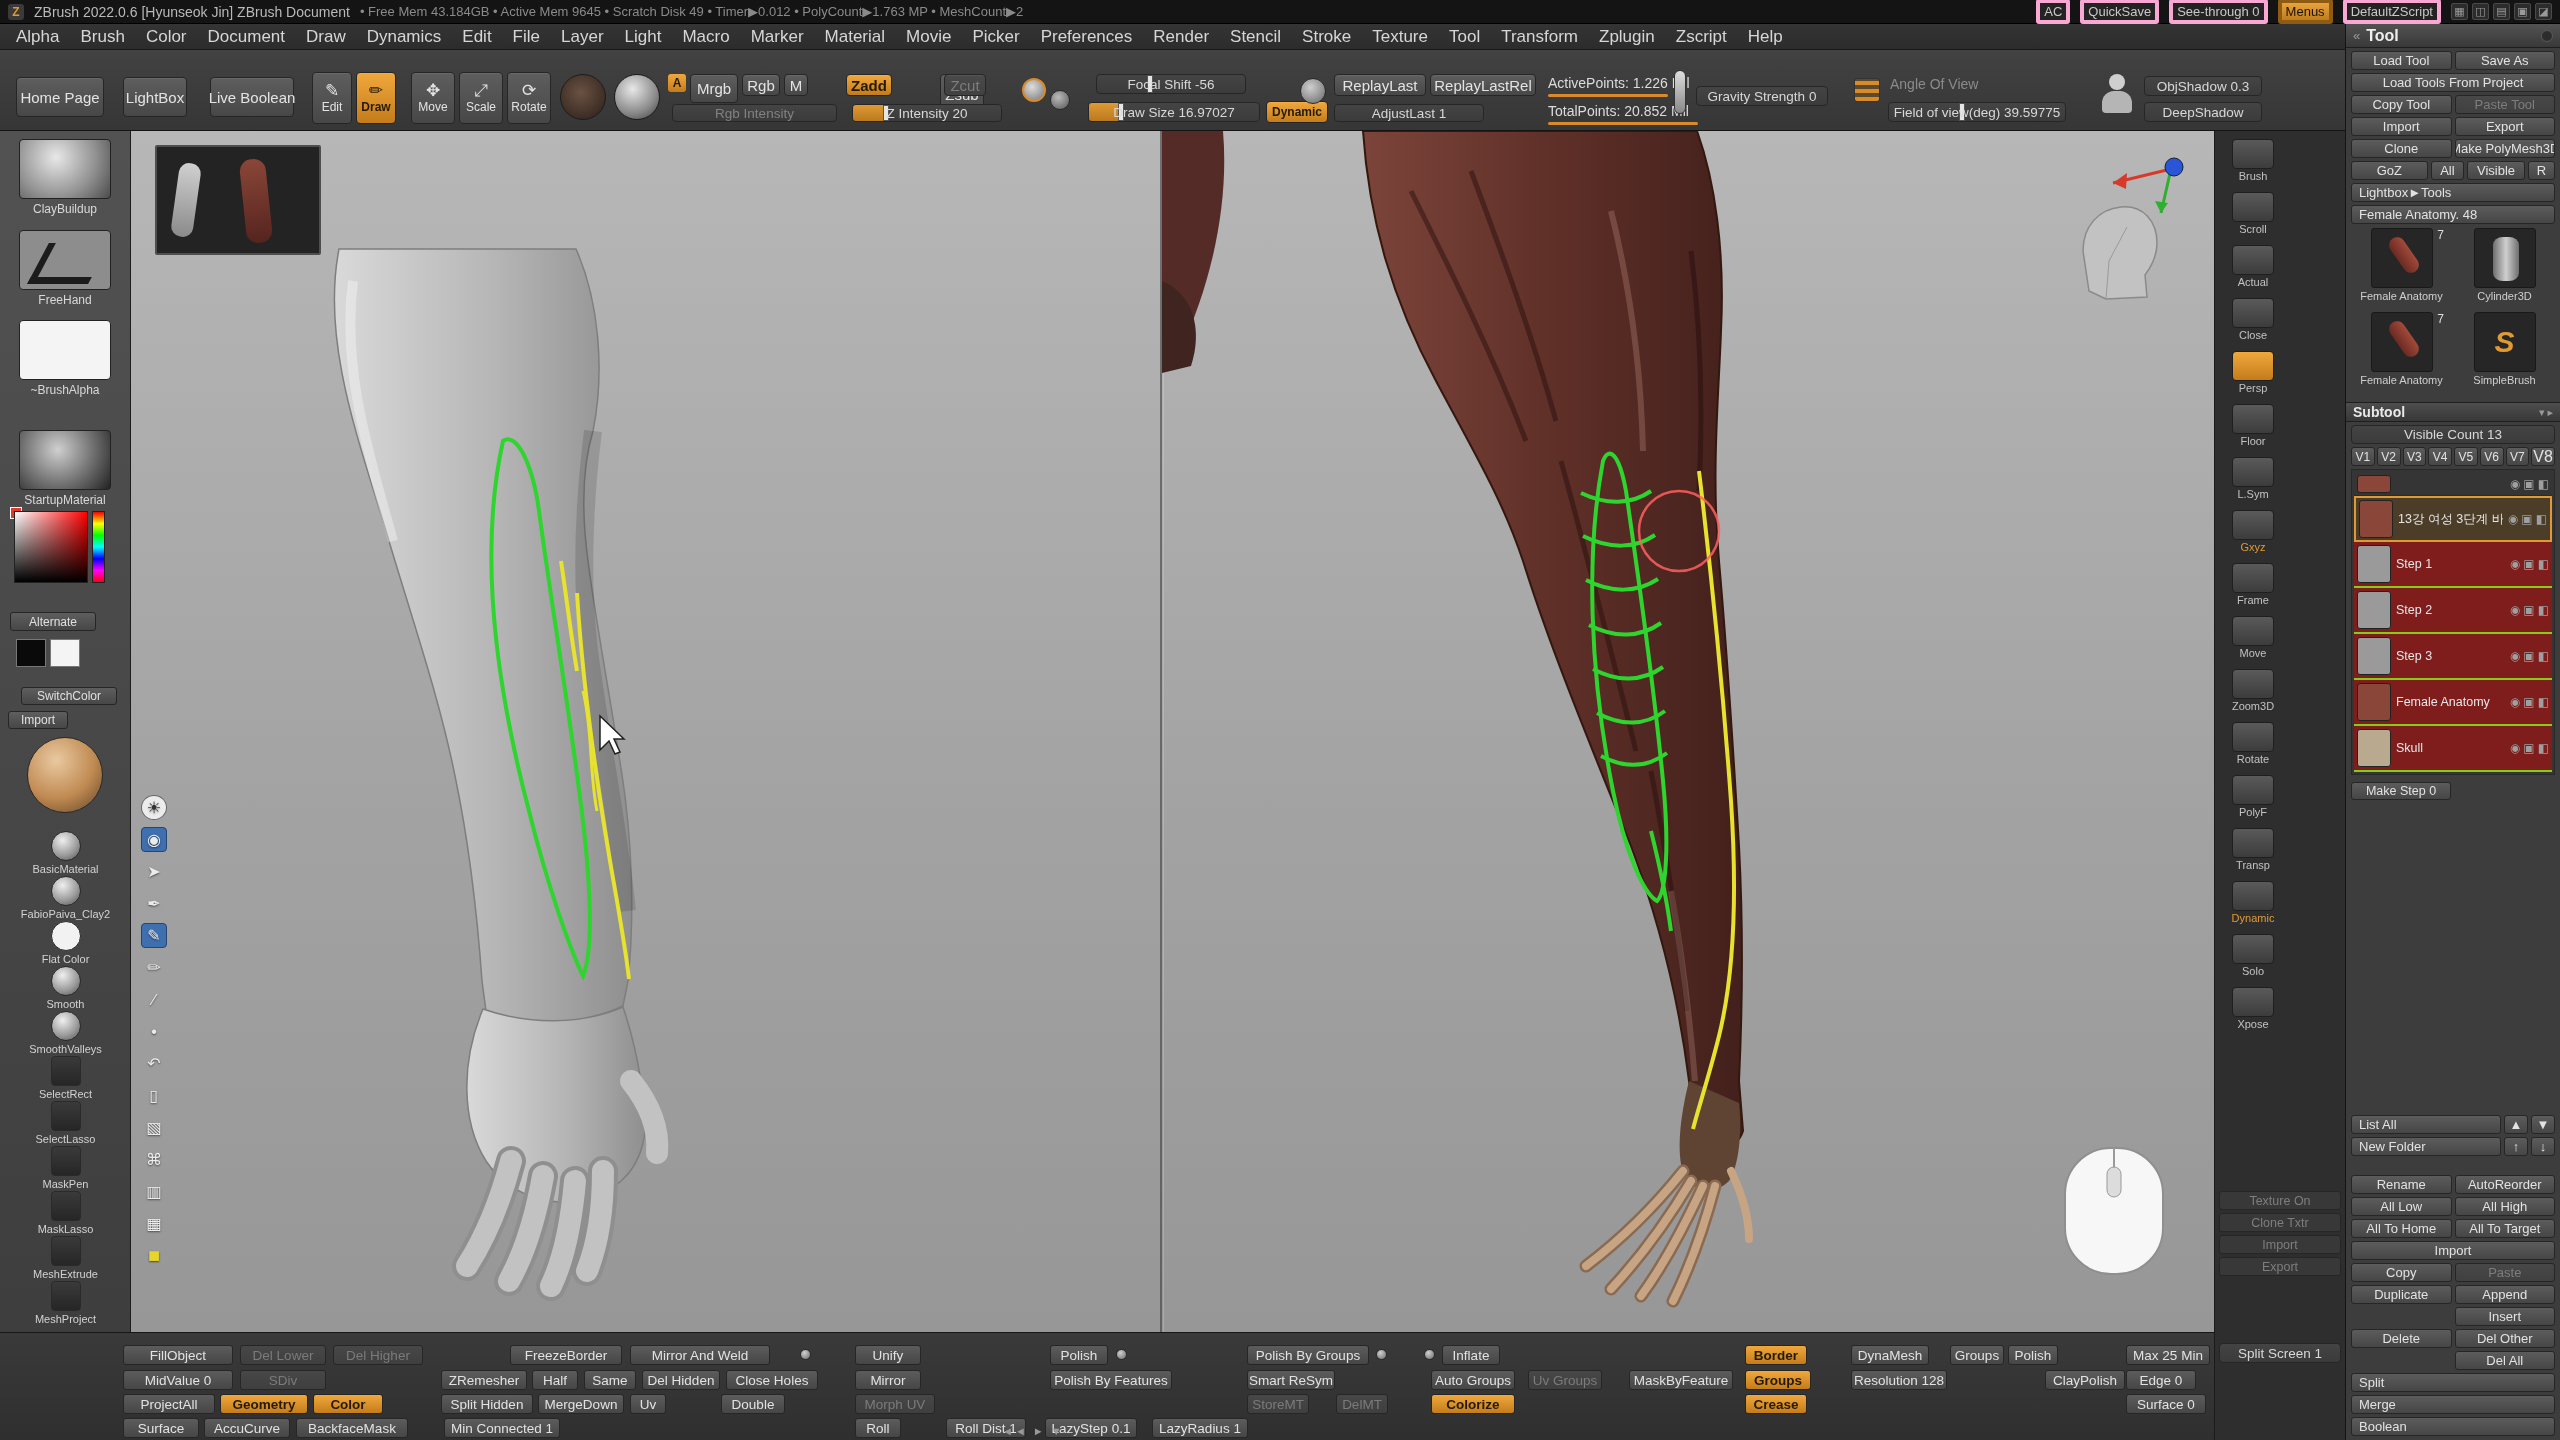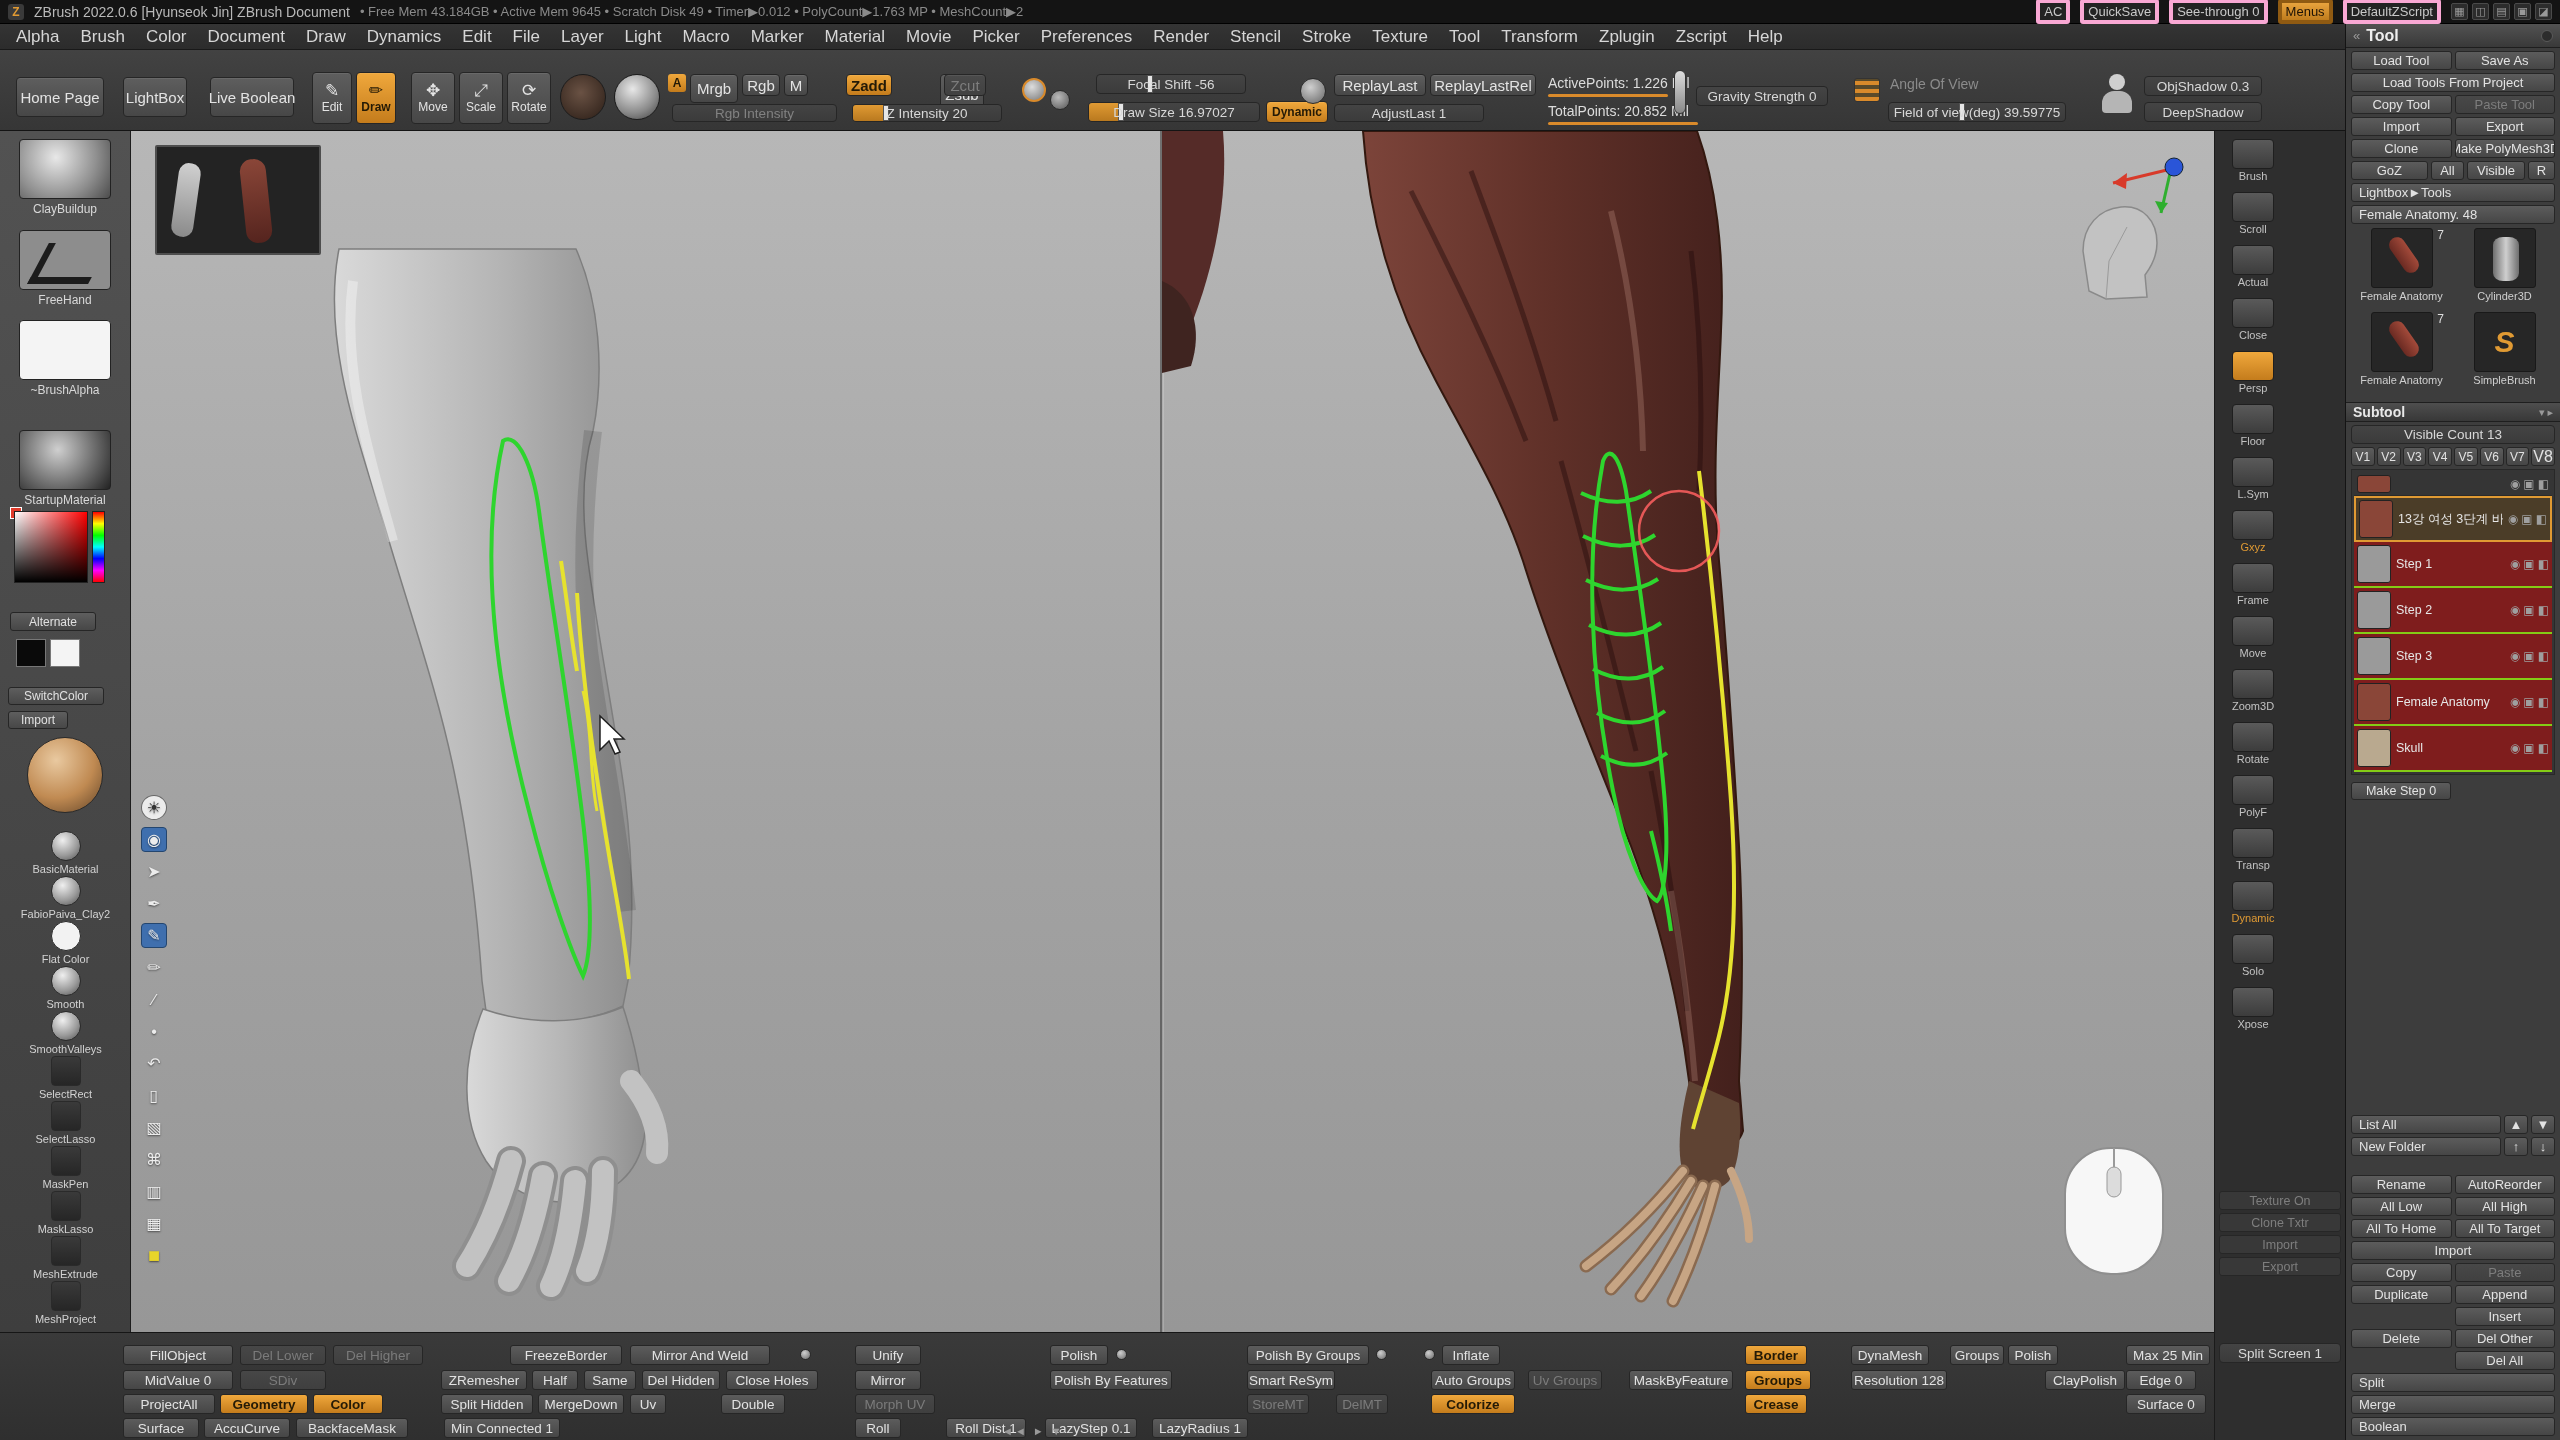--- a/index.html
+++ b/index.html
@@ -310,21 +310,21 @@
           <div class="sbthumb"></div>
           <div class="sblabel">StartupMaterial</div>
         </div>
       </div>
     <div class="satdot"></div>
     <div class="satsq"></div>
     <div class="huebar"></div>
     <div class="sbbtn" style="left:10px;top:481px;width:86px;height:19px">Alternate</div>
     <div class="swb" style="left:16px;top:508px;background:#0a0a0a"></div>
     <div class="swb" style="left:50px;top:508px;background:#f4f4f4"></div>
-    <div class="sbbtn" style="left:8px;top:556px;width:96px;height:18px">SwitchColor</div>
+    <div class="sbbtn" style="left:21px;top:556px;width:96px;height:18px">SwitchColor</div>
     <div class="sbbtn" style="left:8px;top:580px;width:60px;height:18px">Import</div>
     <div class="bigmat"></div>
     <div style="position:absolute;inset:0">
 
         <div class="sb-mat k-sphere">
           <div class="mthumb"></div>
           <div class="mlabel">BasicMaterial</div>
         </div>
 
         <div class="sb-mat k-sphere">

